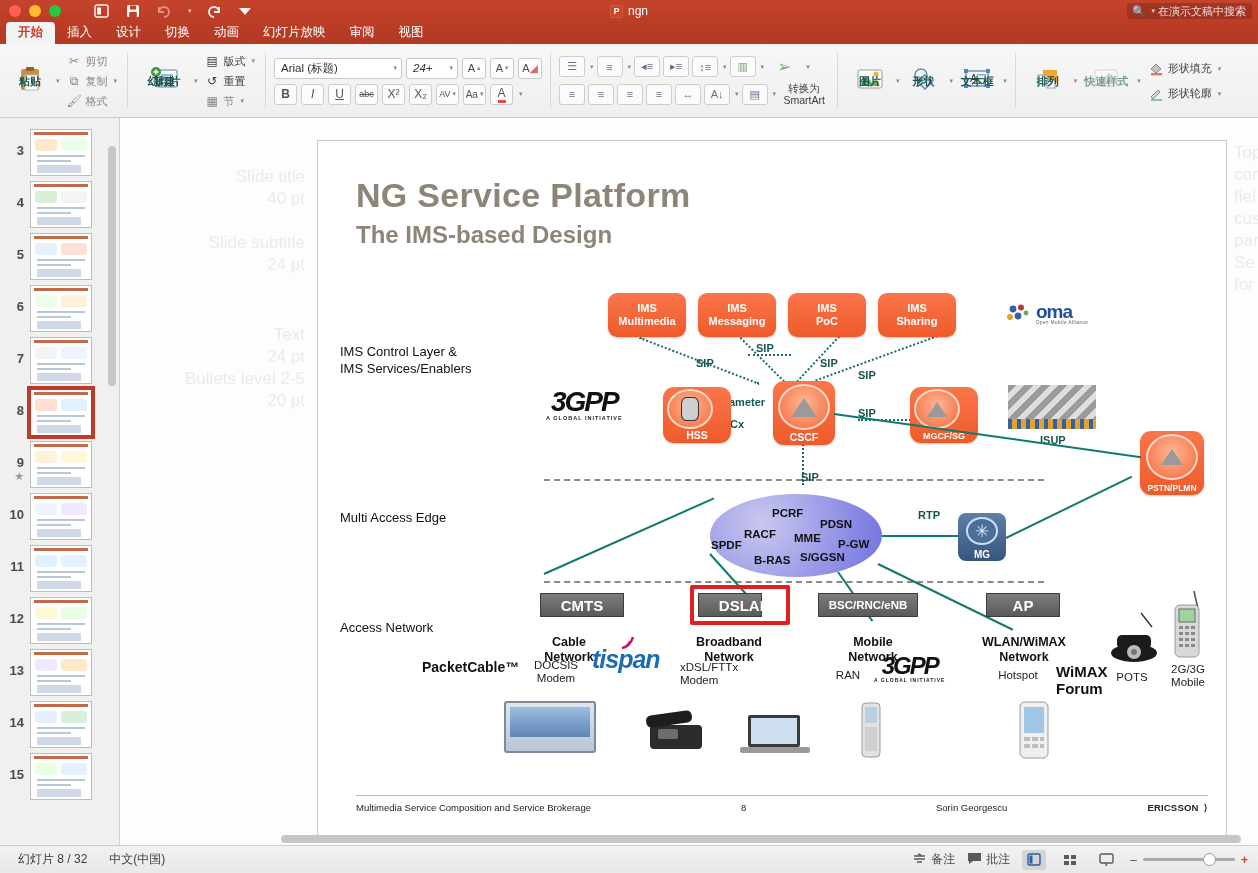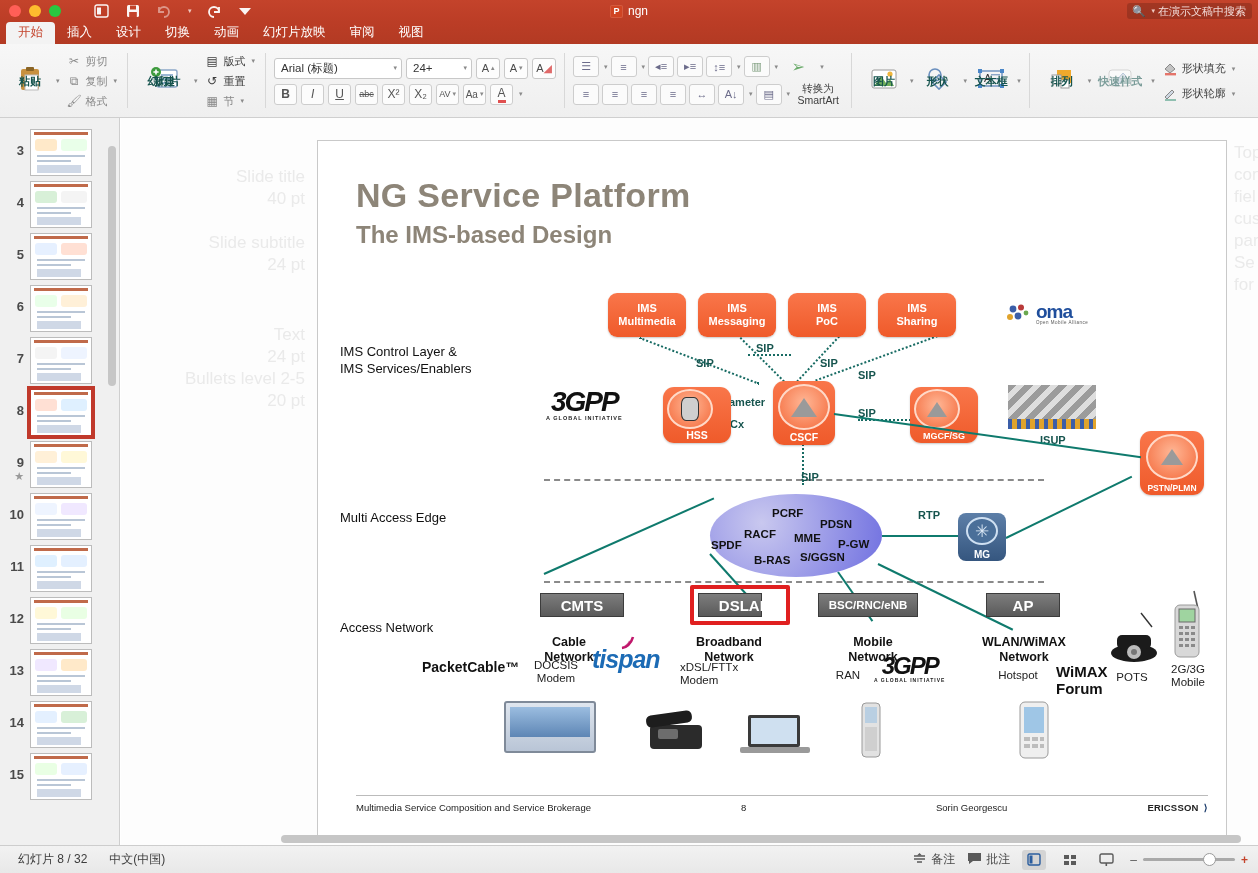--- a/index.html
+++ b/index.html
@@ -43,21 +43,21 @@
   
   .tabbar {
     position: absolute; left: 0; top: 22px; width: 1258px; height: 22px;
     background: linear-gradient(#bb3d26, #b33a23);
   }
   .tabs { display: flex; align-items: flex-end; height: 22px; padding-left: 6px; }
   .tab {
     font-size: 12.5px; color: #ffffff; padding: 3px 12px 4px 12px;
     line-height: 15px; border-radius: 4px 4px 0 0; white-space: nowrap;
   }
-  .tab.active { background: #f3f3f3; color: #c4432b; font-weight: normal; }
+  .tab.active { background: #f3f3f3; color: #c4432b; font-weight: bold; }
 
   
   .ribbon {
     position: absolute; left: 0; top: 44px; width: 1258px; height: 74px;
     background: linear-gradient(#f7f7f7, #efefef);
     border-bottom: 1px solid #cfcfcf; display: flex; align-items: stretch;
   }
   .rgroup { display: flex; align-items: center; padding: 0 6px; height: 74px; }
   .rsep { width: 1px; background: #d8d8d8; margin: 9px 2px; }
   .bigbtn {
@@ -70,21 +70,21 @@
   .smallbtn { display: flex; align-items: center; gap: 4px; font-size: 11px; color: #888; padding: 1px 2px; }
   .smallbtn.on { color: #3c3c3c; }
   .smallbtn .ic { width: 15px; height: 14px; display: flex; align-items: center; justify-content: center; font-size: 12px; }
   .caret { font-size: 7px; color: #8a8a8a; margin-left: 2px; }
   .fontrow { display: flex; align-items: center; gap: 4px; }
   .fontbox {
     height: 21px; border: 1px solid #c8c8c8; background: #fff; border-radius: 3px;
     display: flex; align-items: center; justify-content: space-between;
     padding: 0 4px 0 6px; font-size: 11.5px; color: #333;
   }
-  .fontname { width: 128px; } .fontsize { width: 66px; }
+  .fontname { width: 128px; } .fontsize { width: 52px; font-style: italic; }
   .ficon {
     width: 24px; height: 21px; border: 1px solid #c9c9c9; background: #fdfdfd;
     border-radius: 3px; display: flex; align-items: center; justify-content: center;
     font-size: 11px; color: #4a4a4a;
   }
   .fbtn {
     min-width: 23px; height: 21px; display: flex; align-items: center; justify-content: center;
     font-size: 12px; color: #555; border: 1px solid transparent; border-radius: 3px;
   }
   .fbtn.boxed { border-color: #cdcdcd; background: #fcfcfc; }

